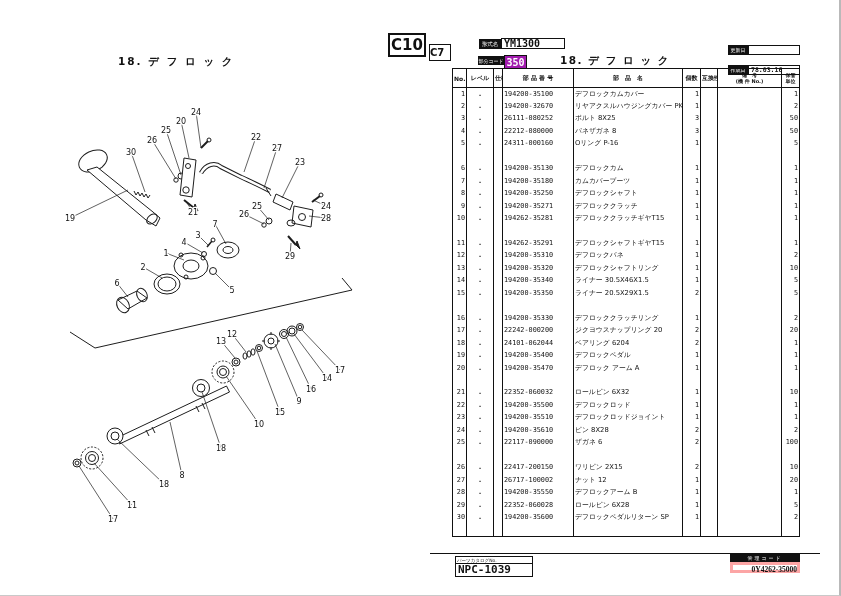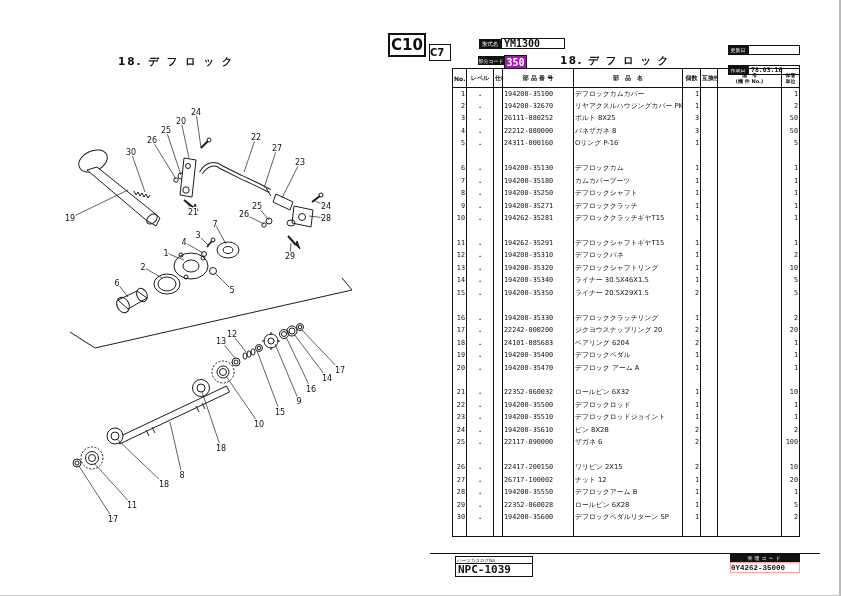--- a/index.html
+++ b/index.html
@@ -83,23 +83,23 @@
   
   #footer-rule { left:430px; top:553px; width:390px; border-top:1.5px solid #111; height:0; }
   #catalog-box { left:455px; top:556px; width:78px; border:1px solid #111; }
   #catalog-box .cap { font-size:4.5px; border-bottom:1px solid #111;
     padding:0 1px; height:7px; line-height:7px; white-space:nowrap; overflow:hidden; }
   #catalog-box .val { font-family:"DejaVu Sans Mono", monospace; font-weight:bold;
     font-size:11px; height:12px; line-height:12px; padding:0 2px; }
   #control-box { left:730px; top:554px; width:70px; }
   #control-box .cap { background:#111; color:#fff; font-size:5px; height:8px;
     line-height:8px; text-align:center; letter-spacing:2px; white-space:nowrap; }
-  #control-box .val { border:1px solid #fca5a5; font-family:Liberation Mono, monospace;
+  #control-box .val { border:3px solid #fca5a5; font-family:Liberation Serif, serif;
     font-weight:bold; font-size:7.5px; height:11px; line-height:10px;
-    text-align:left; white-space:nowrap; }
+    text-align:right; white-space:nowrap; }
 </style>
 </head>
 <body>
 
 <div id="page">
 
   <div id="diagram-title">18. デ フ ロ ッ ク</div>
 
   <svg id="diagram-svg" width="450" height="596" viewBox="0 0 450 596">
     <g class="art">
@@ -551,21 +551,21 @@
           <td class="nm">ジクヨウスナップリング 20</td>
           <td class="num">2</td>
           <td></td>
           <td></td>
           <td class="num">20</td>
         </tr>
         <tr>
           <td class="num">18</td>
           <td class="lvl">.</td>
           <td></td>
-          <td>24101-085683</td>
+          <td>24101-062044</td>
           <td class="nm">ベアリング 6204</td>
           <td class="num">2</td>
           <td></td>
           <td></td>
           <td class="num">1</td>
         </tr>
         <tr>
           <td class="num">19</td>
           <td class="lvl">.</td>
           <td></td>

